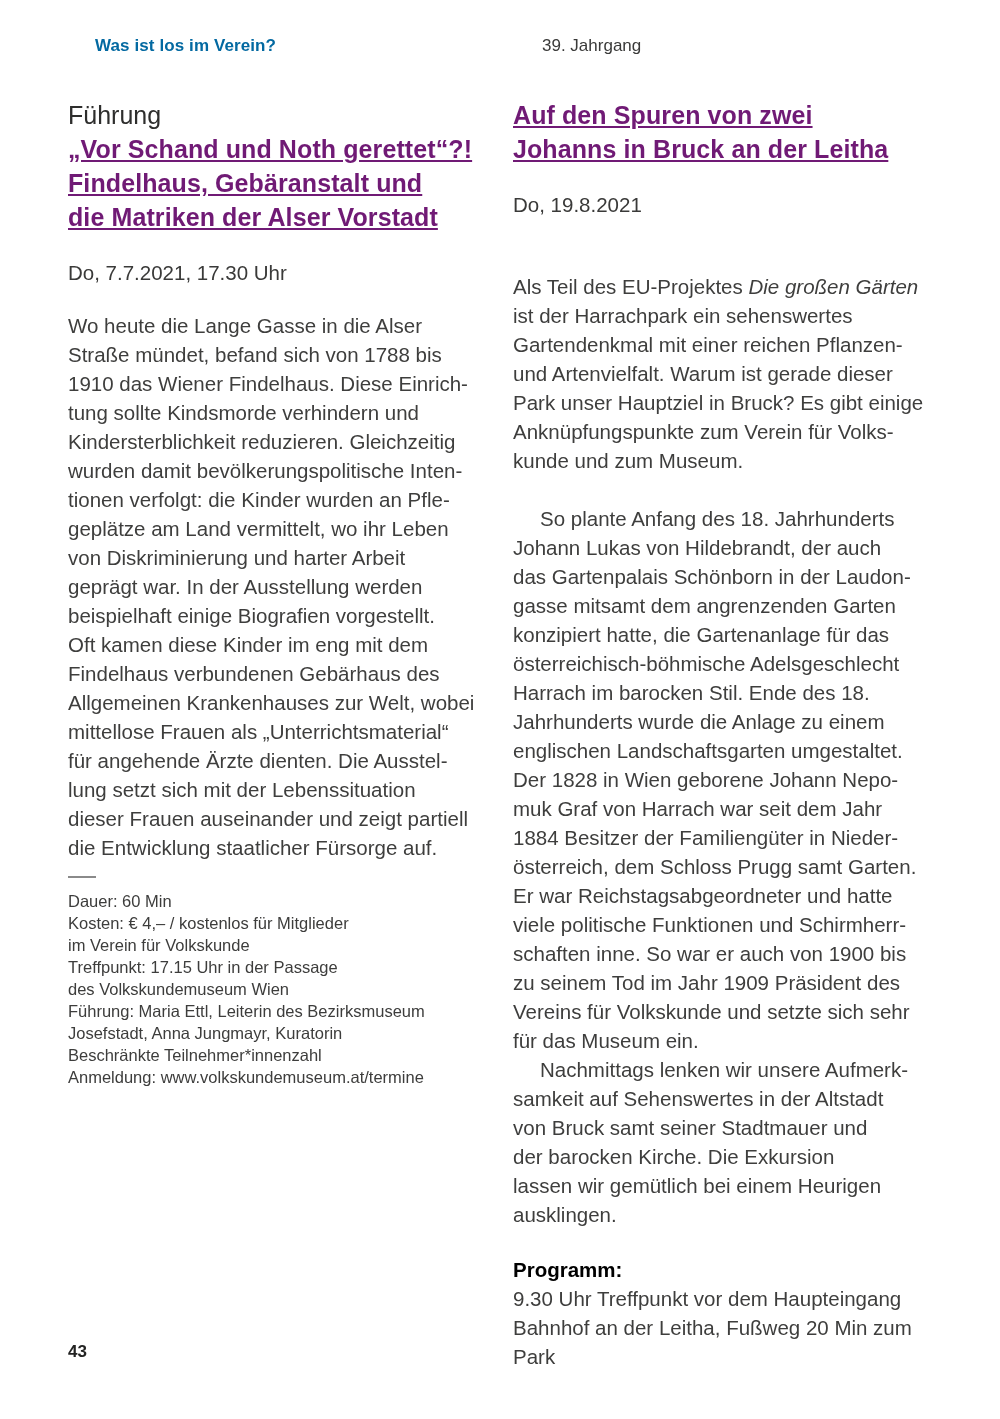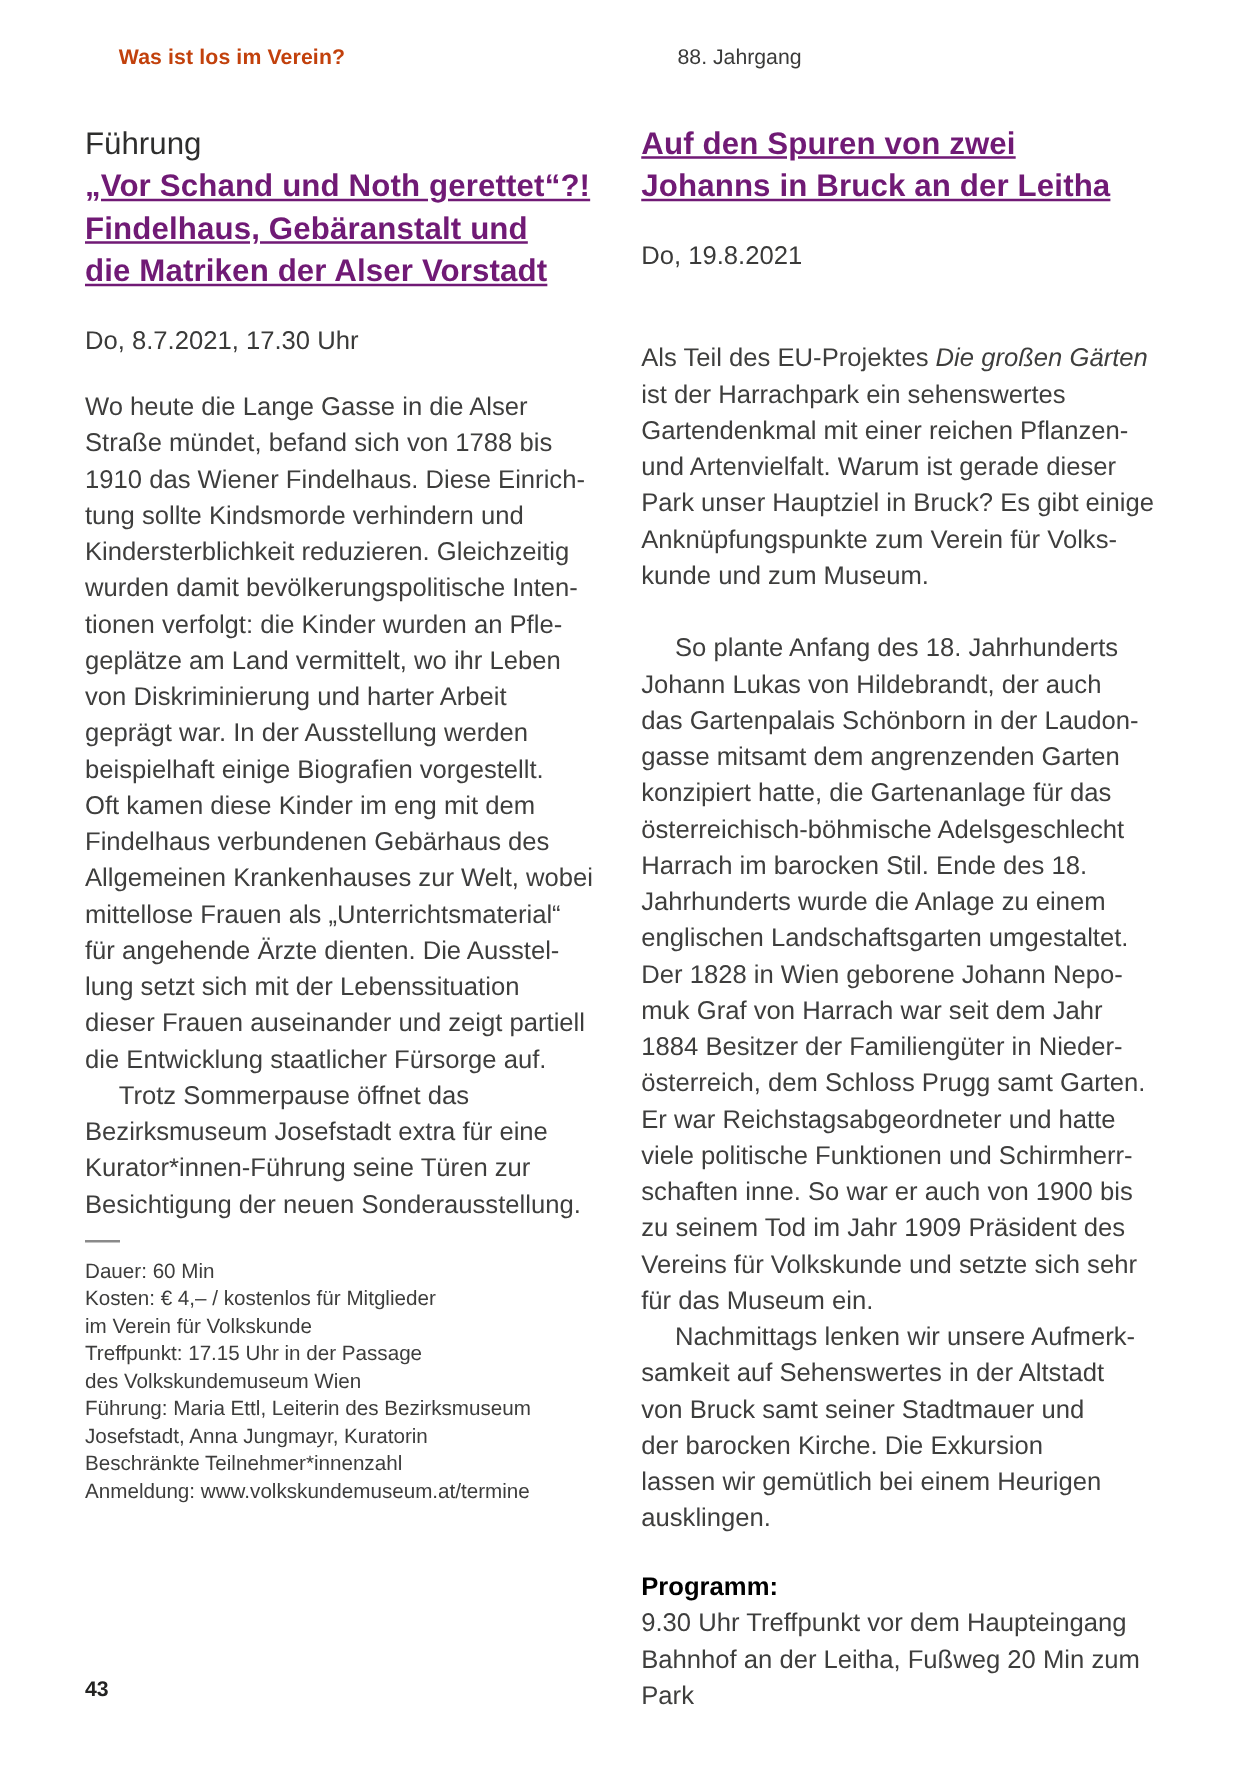--- a/index.html
+++ b/index.html
@@ -12,21 +12,21 @@
     height: 1419px;
     position: relative;
     font-family: "Liberation Sans", "DejaVu Sans", sans-serif;
     color: #3d3d3c;
     -webkit-font-smoothing: antialiased;
   }
   .hdr-left {
     position: absolute;
     left: 95px; top: 36px;
     font-size: 17px; font-weight: 700;
-    color: #c2410c;
+    color: #0369a1;
     letter-spacing: 0.1px;
   }
   .hdr-right {
     position: absolute;
     left: 542px; top: 36px;
     font-size: 17px; font-weight: 400;
     color: #3a3a39;
   }
   .col {
     position: absolute;
@@ -95,52 +95,48 @@
     left: 68px; top: 1342px;
     font-size: 17px;
     font-weight: 700;
     color: #232322;
   }
 </style>
 </head>
 <body>
 
 <div class="hdr-left">Was ist los im Verein?</div>
-<div class="hdr-right">88. Jahrgang</div>
+<div class="hdr-right">39. Jahrgang</div>
 
 <div class="col col-left">
   <div class="kicker">Führung</div>
   <div class="title">„Vor Schand und Noth gerettet“?!
 Findelhaus, Gebäranstalt und
 die Matriken der Alser Vorstadt</div>
-  <div class="date">Do, 8.7.2021, 17.30 Uhr</div>
+  <div class="date">Do, 7.7.2021, 17.30 Uhr</div>
   <div class="bodytext">
     <div class="para">Wo heute die Lange Gasse in die Alser
 Straße mündet, befand sich von 1788 bis
 1910 das Wiener Findelhaus. Diese Einrich-
 tung sollte Kindsmorde verhindern und
 Kindersterblichkeit reduzieren. Gleichzeitig
 wurden damit bevölkerungspolitische Inten-
 tionen verfolgt: die Kinder wurden an Pfle-
 geplätze am Land vermittelt, wo ihr Leben
 von Diskriminierung und harter Arbeit
 geprägt war. In der Ausstellung werden
 beispielhaft einige Biografien vorgestellt.
 Oft kamen diese Kinder im eng mit dem
 Findelhaus verbundenen Gebärhaus des
 Allgemeinen Krankenhauses zur Welt, wobei
 mittellose Frauen als „Unterrichtsmaterial“
 für angehende Ärzte dienten. Die Ausstel-
 lung setzt sich mit der Lebenssituation
 dieser Frauen auseinander und zeigt partiell
 die Entwicklung staatlicher Fürsorge auf.</div>
-    <div class="para indent">Trotz Sommerpause öffnet das
-Bezirksmuseum Josefstadt extra für eine
-Kurator*innen-Führung seine Türen zur
-Besichtigung der neuen Sonderausstellung.</div>
   </div>
   <hr class="divider">
   <div class="details">Dauer: 60 Min
 Kosten: € 4,– / kostenlos für Mitglieder
 im Verein für Volkskunde
 Treffpunkt: 17.15 Uhr in der Passage
 des Volkskundemuseum Wien
 Führung: Maria Ettl, Leiterin des Bezirksmuseum
 Josefstadt, Anna Jungmayr, Kuratorin
 Beschränkte Teilnehmer*innenzahl

